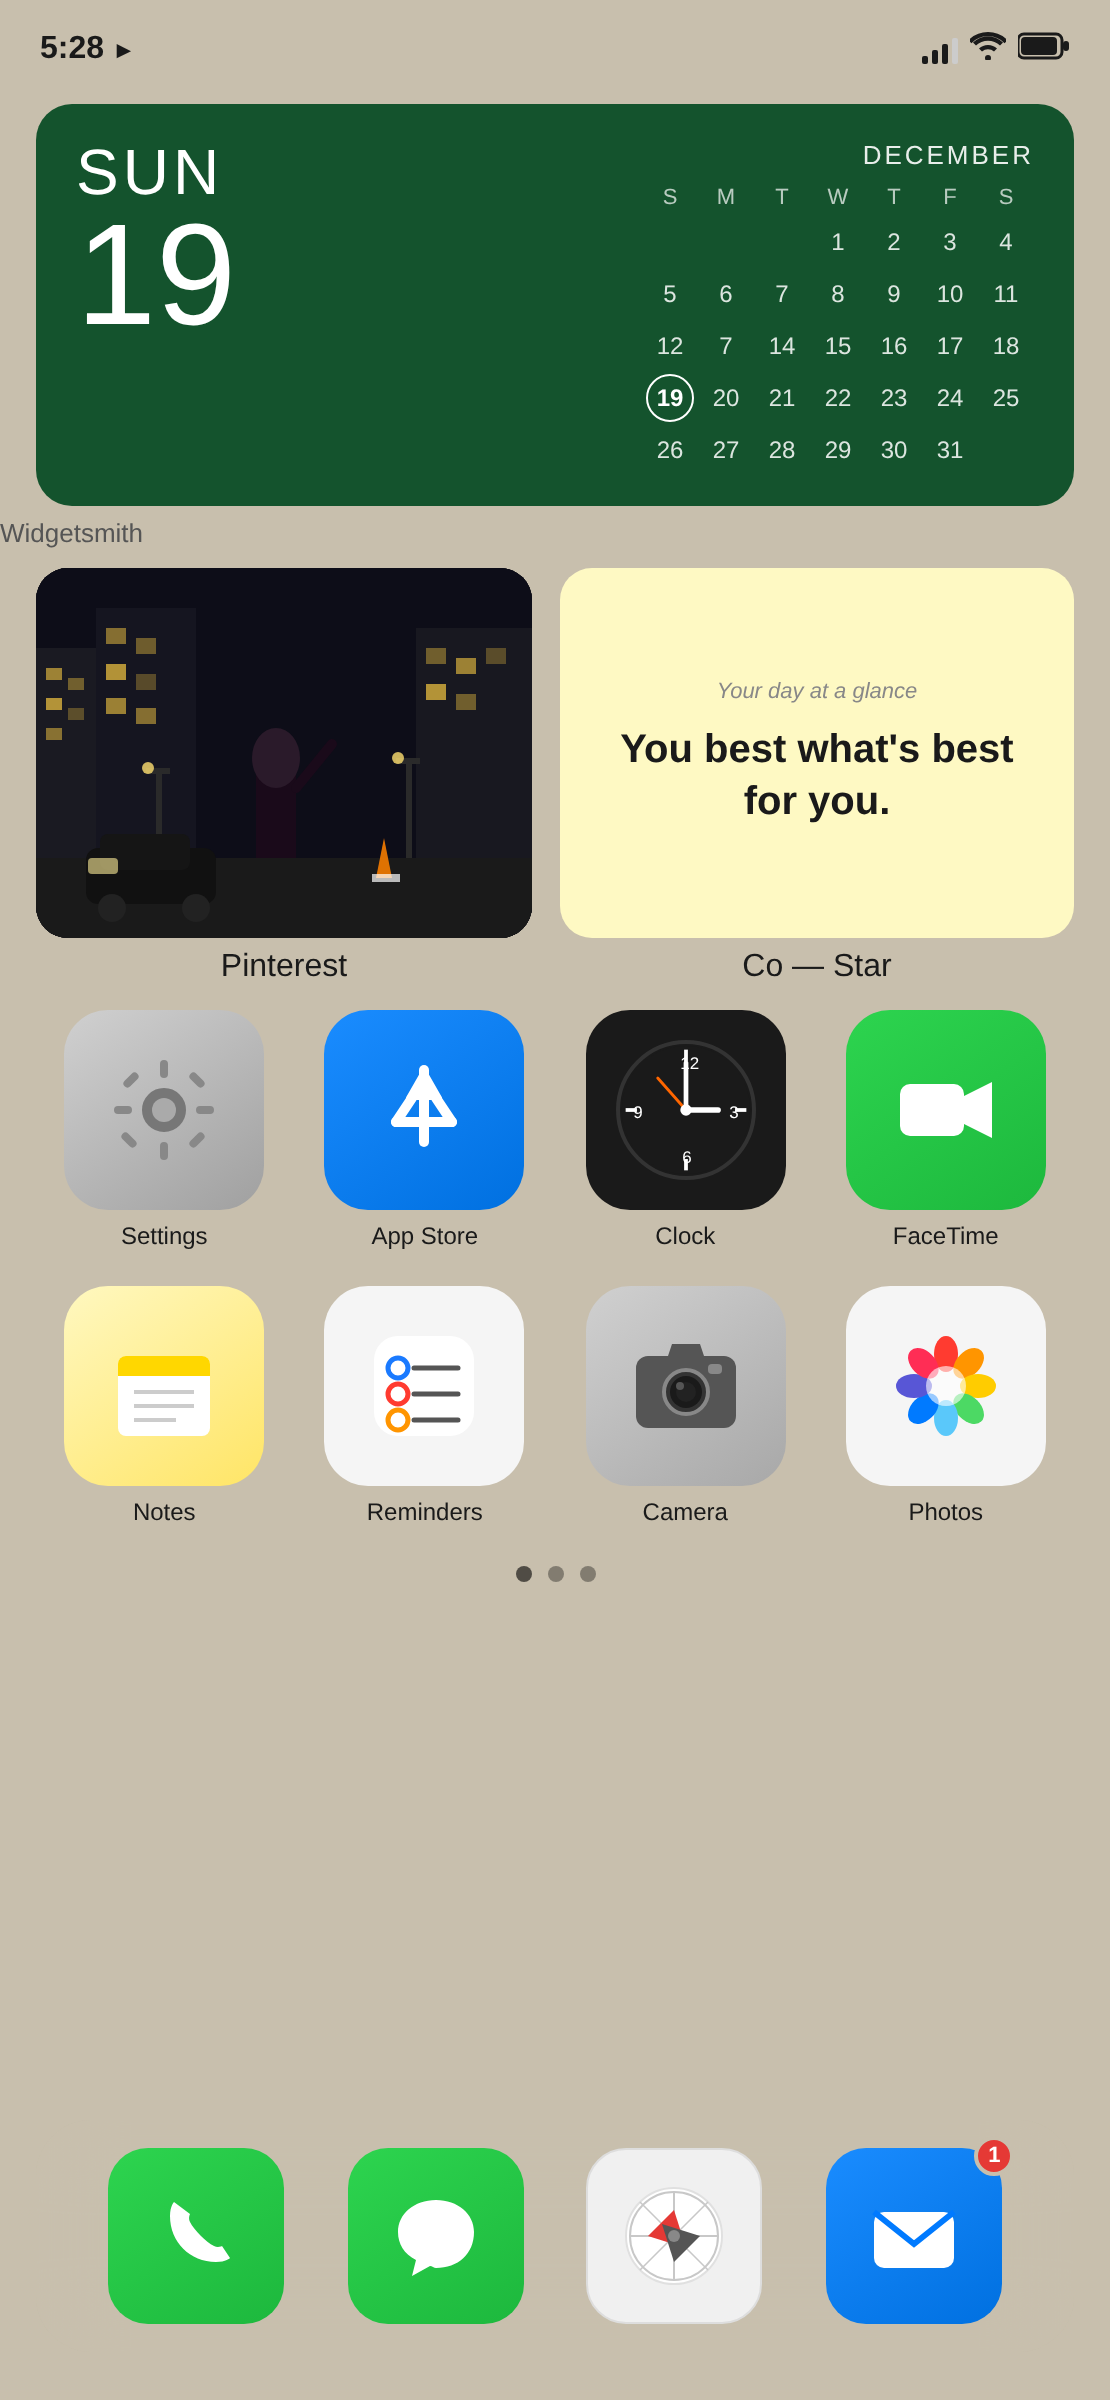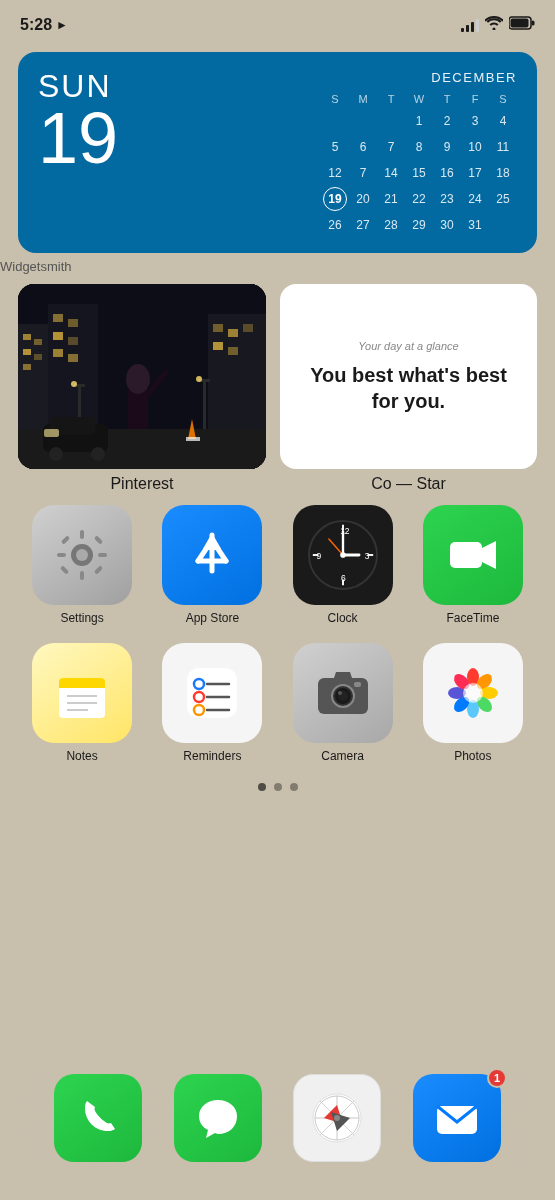--- a/index.html
+++ b/index.html
@@ -39,21 +39,21 @@
     }
     .signal-bar {
       width: 3px;
       background: #1a1a1a;
       border-radius: 1px;
     }
 
     
     .calendar-widget {
       margin: 8px 18px 4px 18px;
-      background: #0369a1;
+      background: #14532d;
       border-radius: 18px;
       padding: 18px 20px 16px 20px;
       color: white;
     }
     .cal-top {
       display: flex;
       justify-content: space-between;
       align-items: flex-start;
     }
     .cal-day-block {
@@ -152,21 +152,21 @@
       width: 100%;
       height: 100%;
       background: 
         linear-gradient(to bottom, #0a0a15 0%, #151520 40%, #1a1a18 70%, #1a1a18 100%);
     }
 
     .costar-widget {
       flex: 1;
       height: 185px;
       border-radius: 16px;
-      background: #ffffff;
+      background: #fef9c3;
       display: flex;
       flex-direction: column;
       align-items: center;
       justify-content: center;
       padding: 16px;
     }
     .costar-subtitle {
       font-size: 11px;
       color: #888;
       margin-bottom: 10px;

